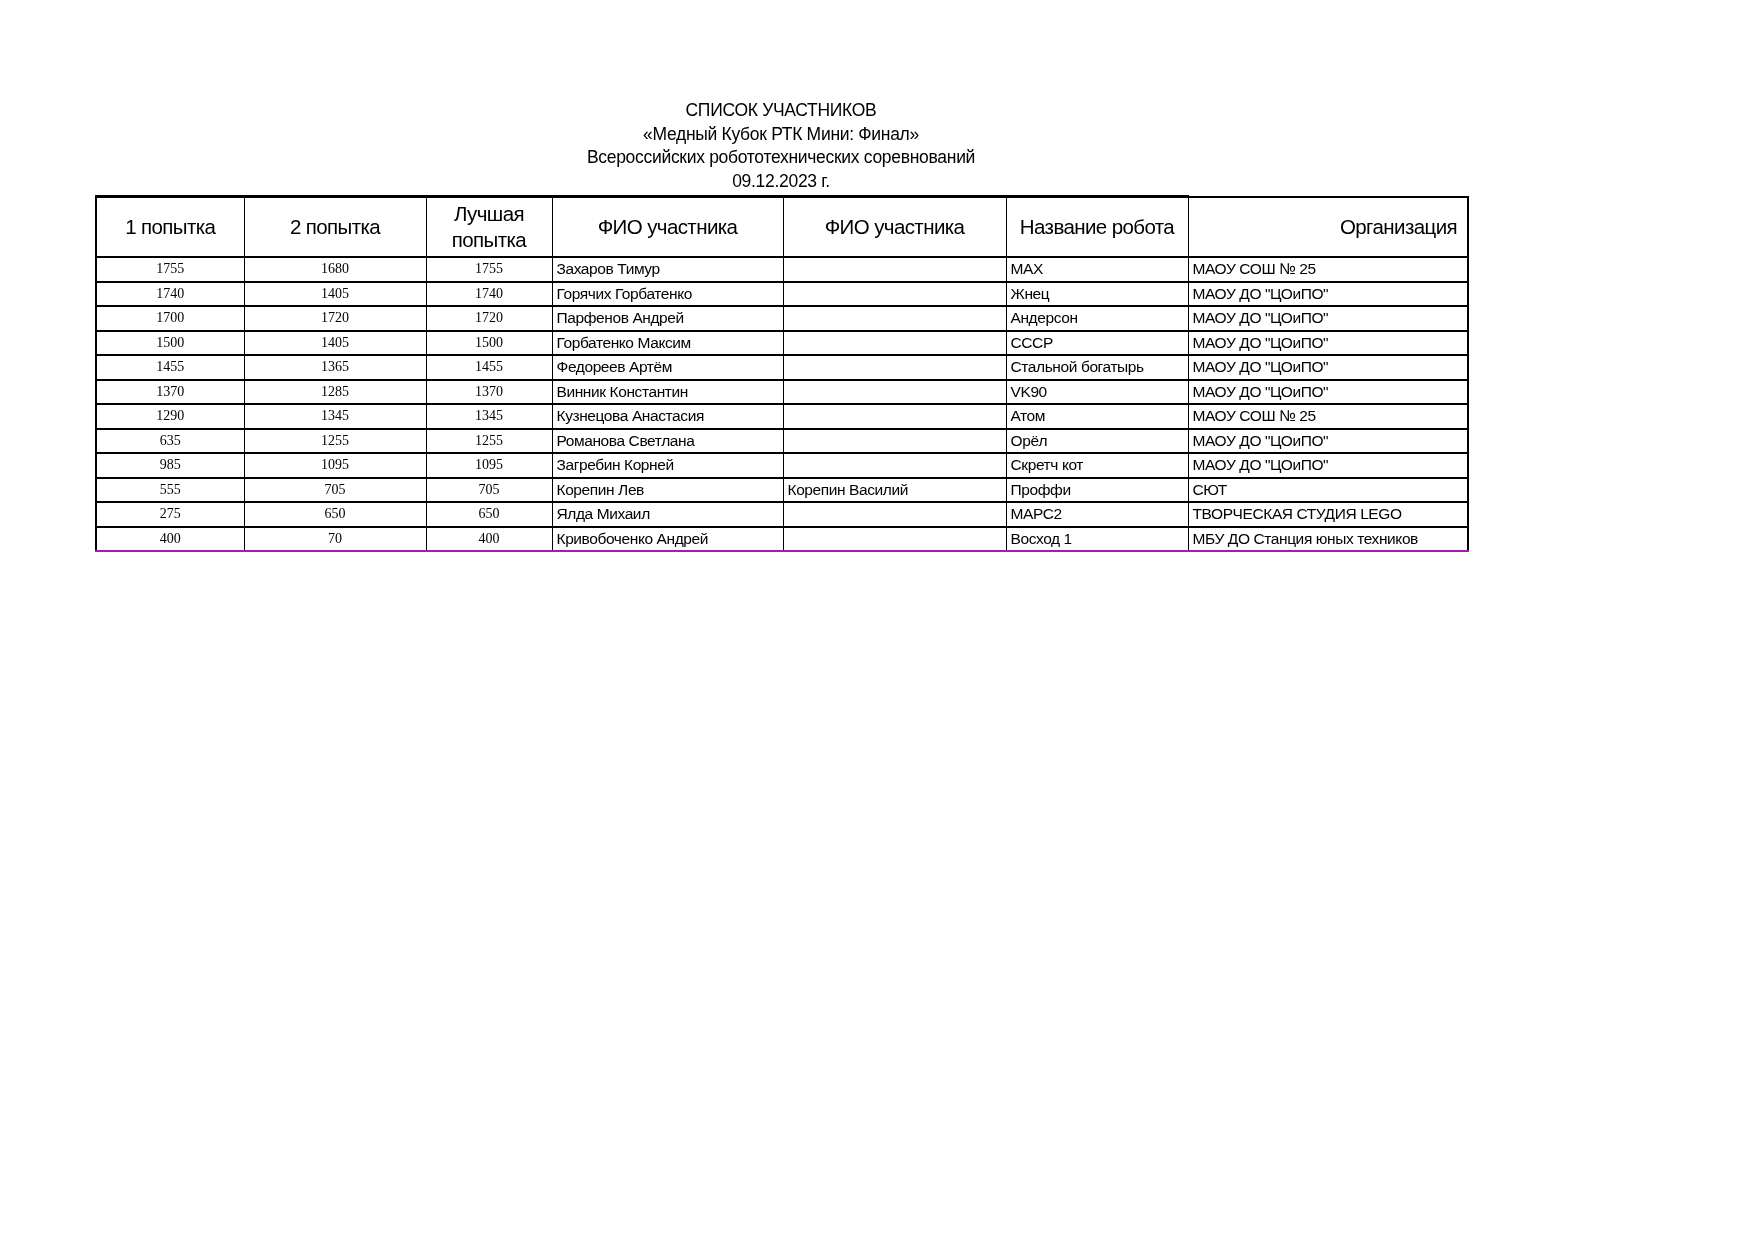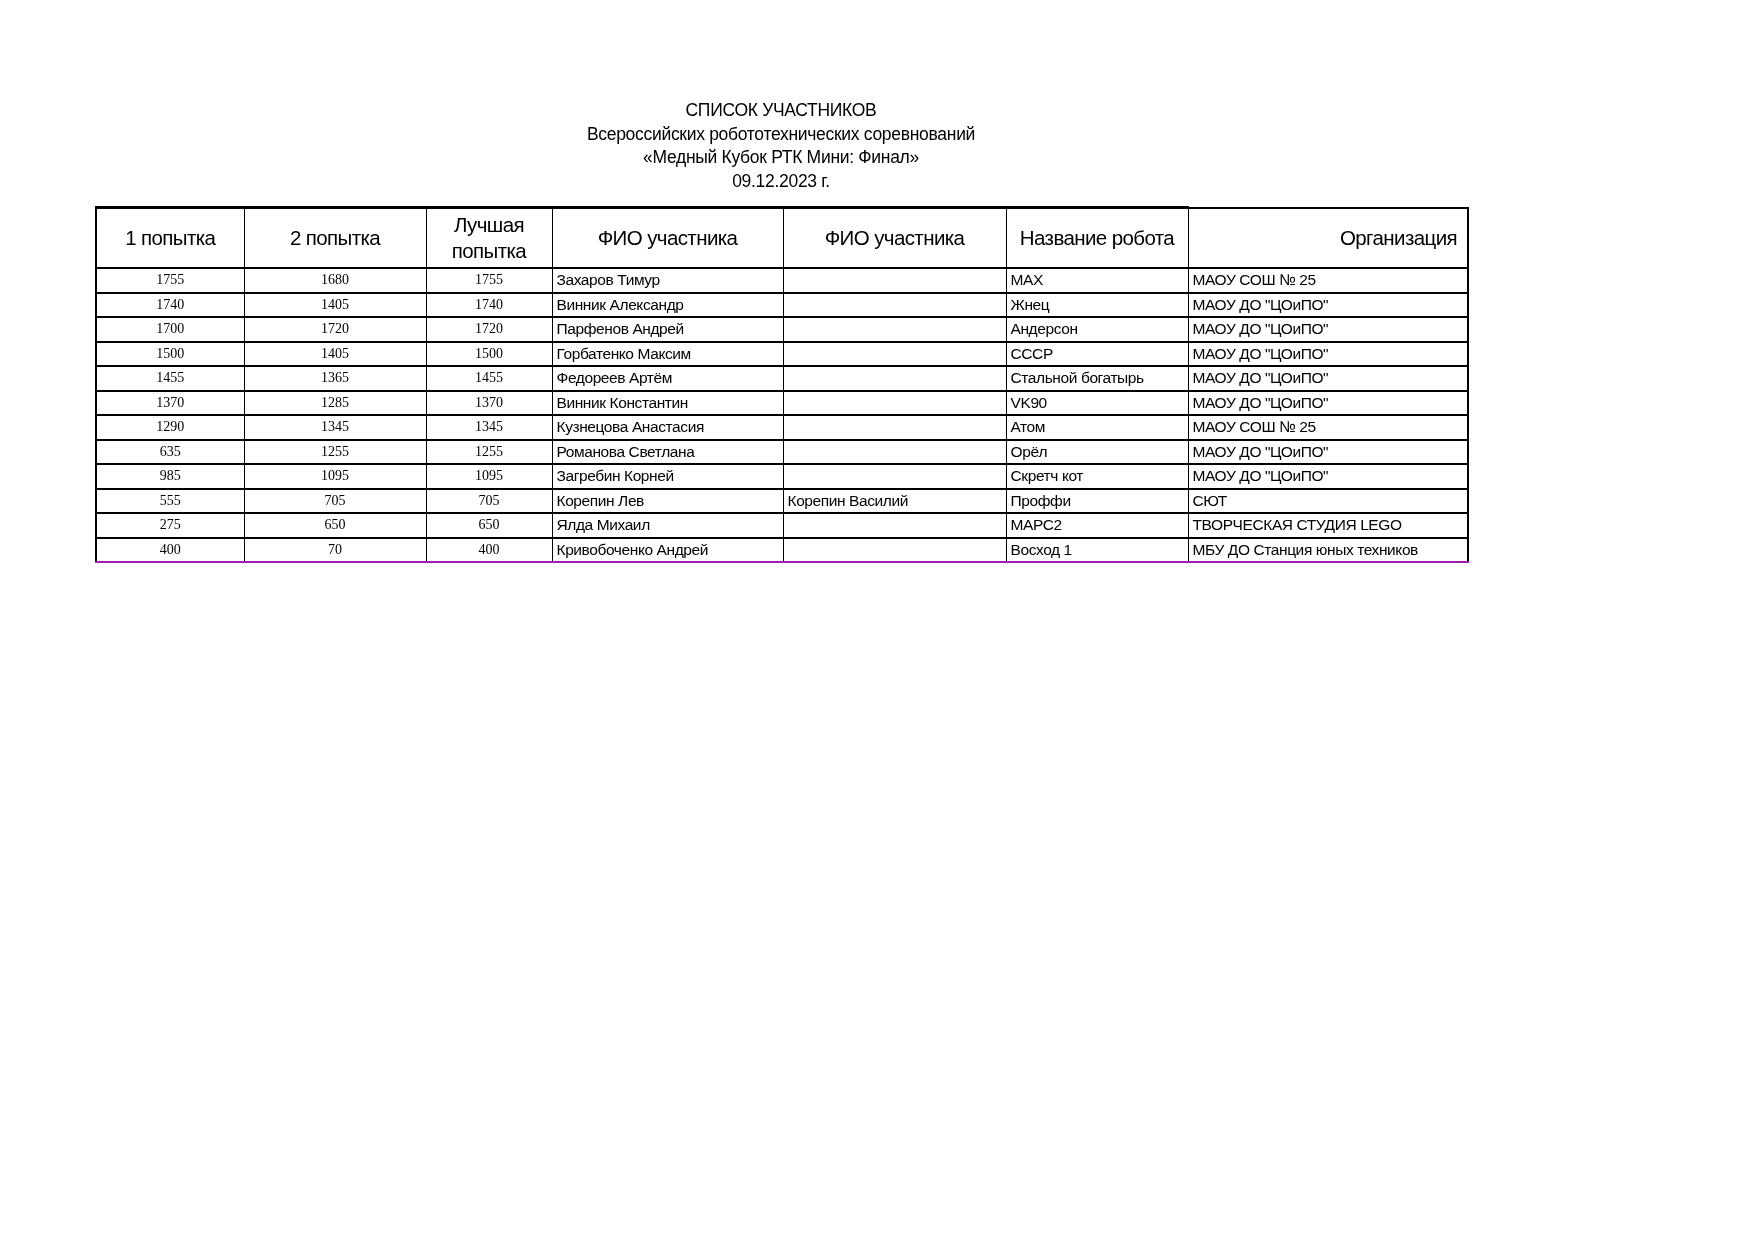--- a/index.html
+++ b/index.html
@@ -29,21 +29,20 @@
   .title-line { white-space: nowrap; }
 
   table.participants {
     position: absolute;
     top: 195px;
     left: 95px;
     width: 1372px;
     border-collapse: collapse;
     table-layout: fixed;
     border: 2px solid #000;
-    margin-top: 11px;
   }
   col.c1 { width: 148px; }
   col.c2 { width: 182px; }
   col.c3 { width: 126px; }
   col.c4 { width: 231px; }
   col.c5 { width: 223px; }
   col.c6 { width: 182px; }
   col.c7 { width: 280px; }
 
   th {
@@ -82,22 +81,22 @@
     text-align: left;
   }
 </style>
 </head>
 <body>
 
 <div class="page">
 
   <div class="title-block">
     <div class="title-line">СПИСОК УЧАСТНИКОВ</div>
+    <div class="title-line">«Медный Кубок РТК Мини: Финал»</div>
     <div class="title-line">Всероссийских робототехнических соревнований</div>
-    <div class="title-line">«Медный Кубок РТК Мини: Финал»</div>
     <div class="title-line">09.12.2023 г.</div>
   </div>
 
   <table class="participants">
     <colgroup>
       <col class="c1">
         <col class="c2">
         <col class="c3">
         <col class="c4">
       <col class="c5">
@@ -122,21 +121,21 @@
           <td class="num">1755</td>
           <td class="txt">Захаров Тимур</td>
           <td class="txt"></td>
           <td class="txt">MAX</td>
           <td class="txt">МАОУ СОШ № 25</td>
         </tr>
         <tr>
           <td class="num">1740</td>
           <td class="num">1405</td>
           <td class="num">1740</td>
-          <td class="txt">Винник Александр</td>
+          <td class="txt">Горячих Горбатенко</td>
           <td class="txt"></td>
           <td class="txt">Жнец</td>
           <td class="txt">МАОУ ДО "ЦОиПО"</td>
         </tr>
         <tr>
           <td class="num">1700</td>
           <td class="num">1720</td>
           <td class="num">1720</td>
           <td class="txt">Парфенов Андрей</td>
           <td class="txt"></td>

